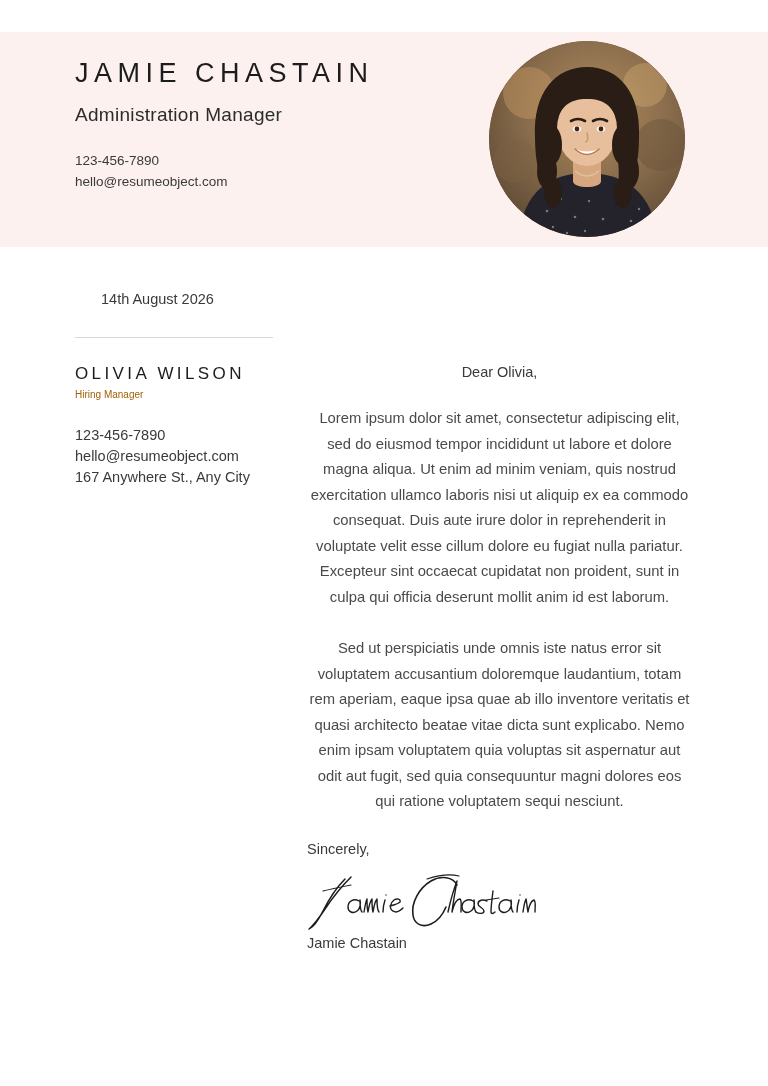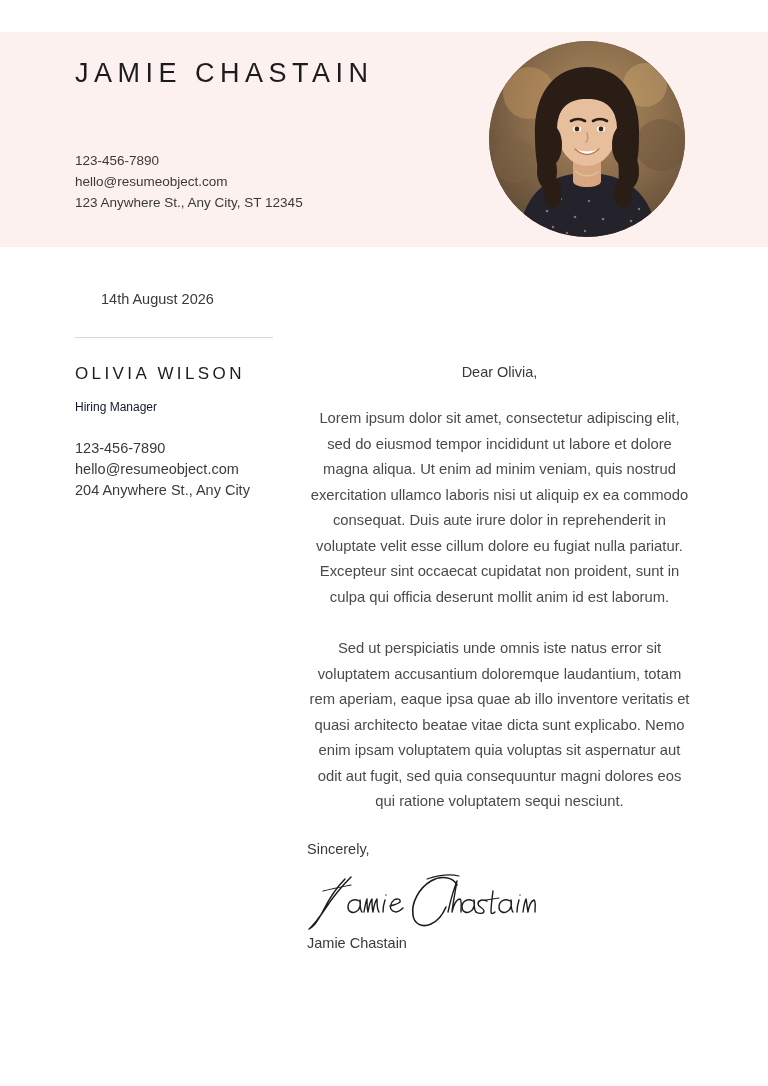--- a/index.html
+++ b/index.html
@@ -100,26 +100,25 @@
     left: 75px;
     top: 364px;
     width: 210px;
   }
   .recipient-name {
     font-size: 17px;
     font-weight: 400;
     letter-spacing: 3.4px;
     color: #1c1c1c;
     white-space: nowrap;
-    margin-bottom: 13px;
   }
   .recipient-role {
-    font-size: 12px;
+    font-size: 10px;
     line-height: 21px;
-    color: #0f172a;
+    color: #a16207;
   }
   .recipient-role div { white-space: nowrap; }
   .recipient-contact {
     margin-top: 20px;
     font-size: 14.5px;
     line-height: 21px;
     color: #3a3a3a;
   }
   .recipient-contact div { white-space: nowrap; }
 
@@ -159,24 +158,24 @@
     color: #3a3a3a;
     margin-top: 2px;
   }
 </style>
 </head>
 <body>
 
 <div class="header-band">
   <div class="header-inner">
     <div class="name-title">JAMIE CHASTAIN</div>
+    <div class="job-title">Administration Manager</div>
     <div class="header-contact">
       <div>123-456-7890</div>
       <div>hello@resumeobject.com</div>
-      <div>123 Anywhere St., Any City, ST 12345</div>
     </div>
   </div>
 </div>
 
 <div class="photo-wrap">
   <svg class="photo-svg" viewBox="0 0 196 196">
     <defs>
       <radialGradient id="bokeh" cx="55%" cy="35%" r="78%">
         <stop offset="0%" stop-color="#b08b5c"></stop>
         <stop offset="45%" stop-color="#8b6e4d"></stop>
@@ -249,21 +248,21 @@
 <div class="divider"></div>
 
 <div class="recipient">
   <div class="recipient-name">OLIVIA WILSON</div>
   <div class="recipient-role">
     <div>Hiring Manager</div>
   </div>
   <div class="recipient-contact">
     <div>123-456-7890</div>
     <div>hello@resumeobject.com</div>
-    <div>204 Anywhere St., Any City</div>
+    <div>167 Anywhere St., Any City</div>
   </div>
 </div>
 
 <div class="letter-body">
   <p class="salutation">Dear Olivia,</p>
   <p class="para">Lorem ipsum dolor sit amet, consectetur adipiscing elit, sed do eiusmod tempor incididunt ut labore et dolore magna aliqua. Ut enim ad minim veniam, quis nostrud exercitation ullamco laboris nisi ut aliquip ex ea commodo consequat. Duis aute irure dolor in reprehenderit in voluptate velit esse cillum dolore eu fugiat nulla pariatur. Excepteur sint occaecat cupidatat non proident, sunt in culpa qui officia deserunt mollit anim id est laborum.</p>
   <p class="para">Sed ut perspiciatis unde omnis iste natus error sit voluptatem accusantium doloremque laudantium, totam rem aperiam, eaque ipsa quae ab illo inventore veritatis et quasi architecto beatae vitae dicta sunt explicabo. Nemo enim ipsam voluptatem quia voluptas sit aspernatur aut odit aut fugit, sed quia consequuntur magni dolores eos qui ratione voluptatem sequi nesciunt.</p>
   <p class="closing">Sincerely,</p>
 
   <div class="signature">

